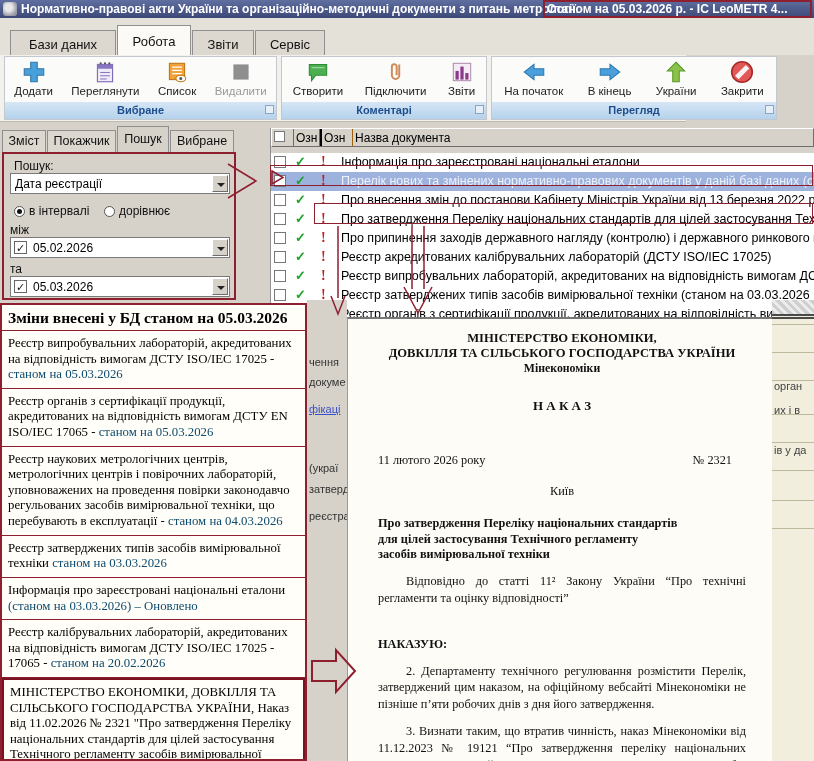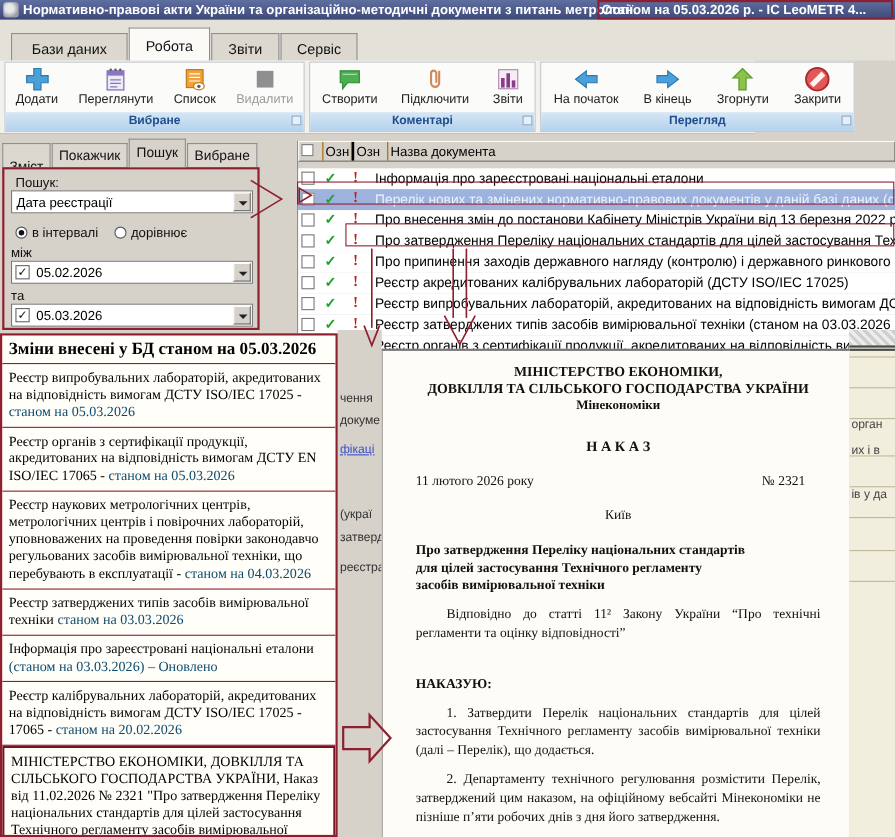--- a/index.html
+++ b/index.html
@@ -92,21 +92,21 @@
   .rstrip .cline { position:absolute; left:0; width:42px; height:1px; background:#bdb99d; }
   .rstrip .frag { position:absolute; left:2px; font-size:11px; color:#444; white-space:nowrap; }
 
   
   .page { position:absolute; left:347px; top:195px; width:425px; height:444px; background:#fdfcf7;
     border-top:2px solid #777; border-left:1px solid #999; padding:12px 26px 0 30px;
     font-family:"Liberation Serif", serif; font-size:12.3px; color:#111; overflow:hidden; }
   .d-org { text-align:center; font-weight:bold; font-size:12.6px; line-height:1.2; }
   .d-org .sm { font-size:11.8px; }
   .d-nakaz { text-align:center; font-weight:bold; font-size:13px; margin-top:23px; }
-  .d-daterow { display:flex; justify-content:space-between; margin-top:16px; padding-right:14px; }
+  .d-daterow { display:flex; justify-content:space-between; margin-top:39px; padding-right:14px; }
   .d-city { text-align:center; margin-top:16px; }
   .d-subject { font-weight:bold; white-space:pre-line; line-height:1.25; margin-top:17px; }
   .d-par { text-align:justify; text-indent:28px; line-height:1.35; margin-top:11px; }
   .d-resolve { font-weight:bold; margin-top:30px; }
 
   
   .anno-svg { position:absolute; inset:0; width:814px; height:761px; pointer-events:none; z-index:50; }
 </style>
 </head>
 <body>
@@ -204,37 +204,37 @@
         <div class="rbtn">
           <svg width="26" height="26" viewBox="0 0 24 24">
               <path d="M3 9v6h9v4l9-7-9-7v4z" fill="#4aa0dc" stroke="#2f79ae"></path>
             </svg>
           <span class="lbl">В кінець</span>
         </div>
         <div class="rbtn">
           <svg width="26" height="26" viewBox="0 0 24 24">
               <path d="M12 3l8 8h-5v10H9V11H4z" fill="#8bc34a" stroke="#5a9a28"></path>
             </svg>
-          <span class="lbl">Згорнути</span>
+          <span class="lbl">України</span>
         </div>
         <div class="rbtn">
           <svg width="26" height="26" viewBox="0 0 24 24">
               <circle cx="12" cy="12" r="9.5" fill="#e25757" stroke="#a82a2a" stroke-width="1.5"></circle>
               <rect x="5" y="10" width="14" height="4.5" fill="#fff" opacity="0.92" transform="rotate(-45 12 12)"></rect>
             </svg>
           <span class="lbl">Закрити</span>
         </div>
       </div>
       <div class="gcap"><span>Перегляд</span><span class="launcher"></span></div>
     </div>
   </div>
 
   <div class="main">
 
-    <span class="ltab" style="left:2px;top:8px;width:44px;height:22px;padding-top:13px;">Зміст</span>
+    <span class="ltab" style="left:2px;top:8px;width:44px;height:22px;padding-top:3px;">Зміст</span>
     <span class="ltab" style="left:47px;top:8px;width:69px;height:22px;padding-top:3px;">Покажчик</span>
     <span class="ltab active" style="left:117px;top:4px;width:52px;height:26px;padding-top:5px;">Пошук</span>
     <span class="ltab" style="left:170px;top:8px;width:64px;height:22px;padding-top:3px;">Вибране</span>
 
     <div class="searchbox">
       <span class="sp-label" style="top:5px;">Пошук:</span>
       <div class="combo" style="top:19px;">
         <span class="val">Дата реєстрації</span>
         <span class="drop"></span>
       </div>
@@ -375,21 +375,20 @@
       <div class="d-daterow">
         <span>11 лютого 2026 року</span>
         <span>№ 2321</span>
       </div>
       <div class="d-city">Київ</div>
       <div class="d-subject">Про затвердження Переліку національних стандартів
 для цілей застосування Технічного регламенту
 засобів вимірювальної техніки</div>
       <div class="d-par">Відповідно до статті 11² Закону України “Про технічні регламенти та оцінку відповідності”</div>
       <div class="d-resolve">НАКАЗУЮ:</div>
-      <div class="d-par">1. Затвердити Перелік національних стандартів для цілей застосування Технічного регламенту засобів вимірювальної техніки (далі – Перелік), що додається.</div>
       <div class="d-par">2. Департаменту технічного регулювання розмістити Перелік, затверджений цим наказом, на офіційному вебсайті Мінекономіки не пізніше п’яти робочих днів з дня його затвердження.</div>
       <div class="d-par">3. Визнати таким, що втратив чинність, наказ Мінекономіки від 11.12.2023 № 19121 “Про затвердження переліку національних стандартів для цілей застосування Технічного регламенту засобів вимірювальної техніки, затвердженого постановою Кабінету Міністрів України від 24.02.2016 № 163”.</div>
     </div>
   </div>
 
   <svg class="anno-svg" viewBox="0 0 814 761">
     <g stroke="#8e1f2f" fill="none" stroke-width="1.5">
       <polyline points="228,164 256,181 228,198"></polyline>
       <polygon points="272,171 283,177.5 272,184"></polygon>
       <line x1="338" y1="226" x2="338" y2="298"></line>

